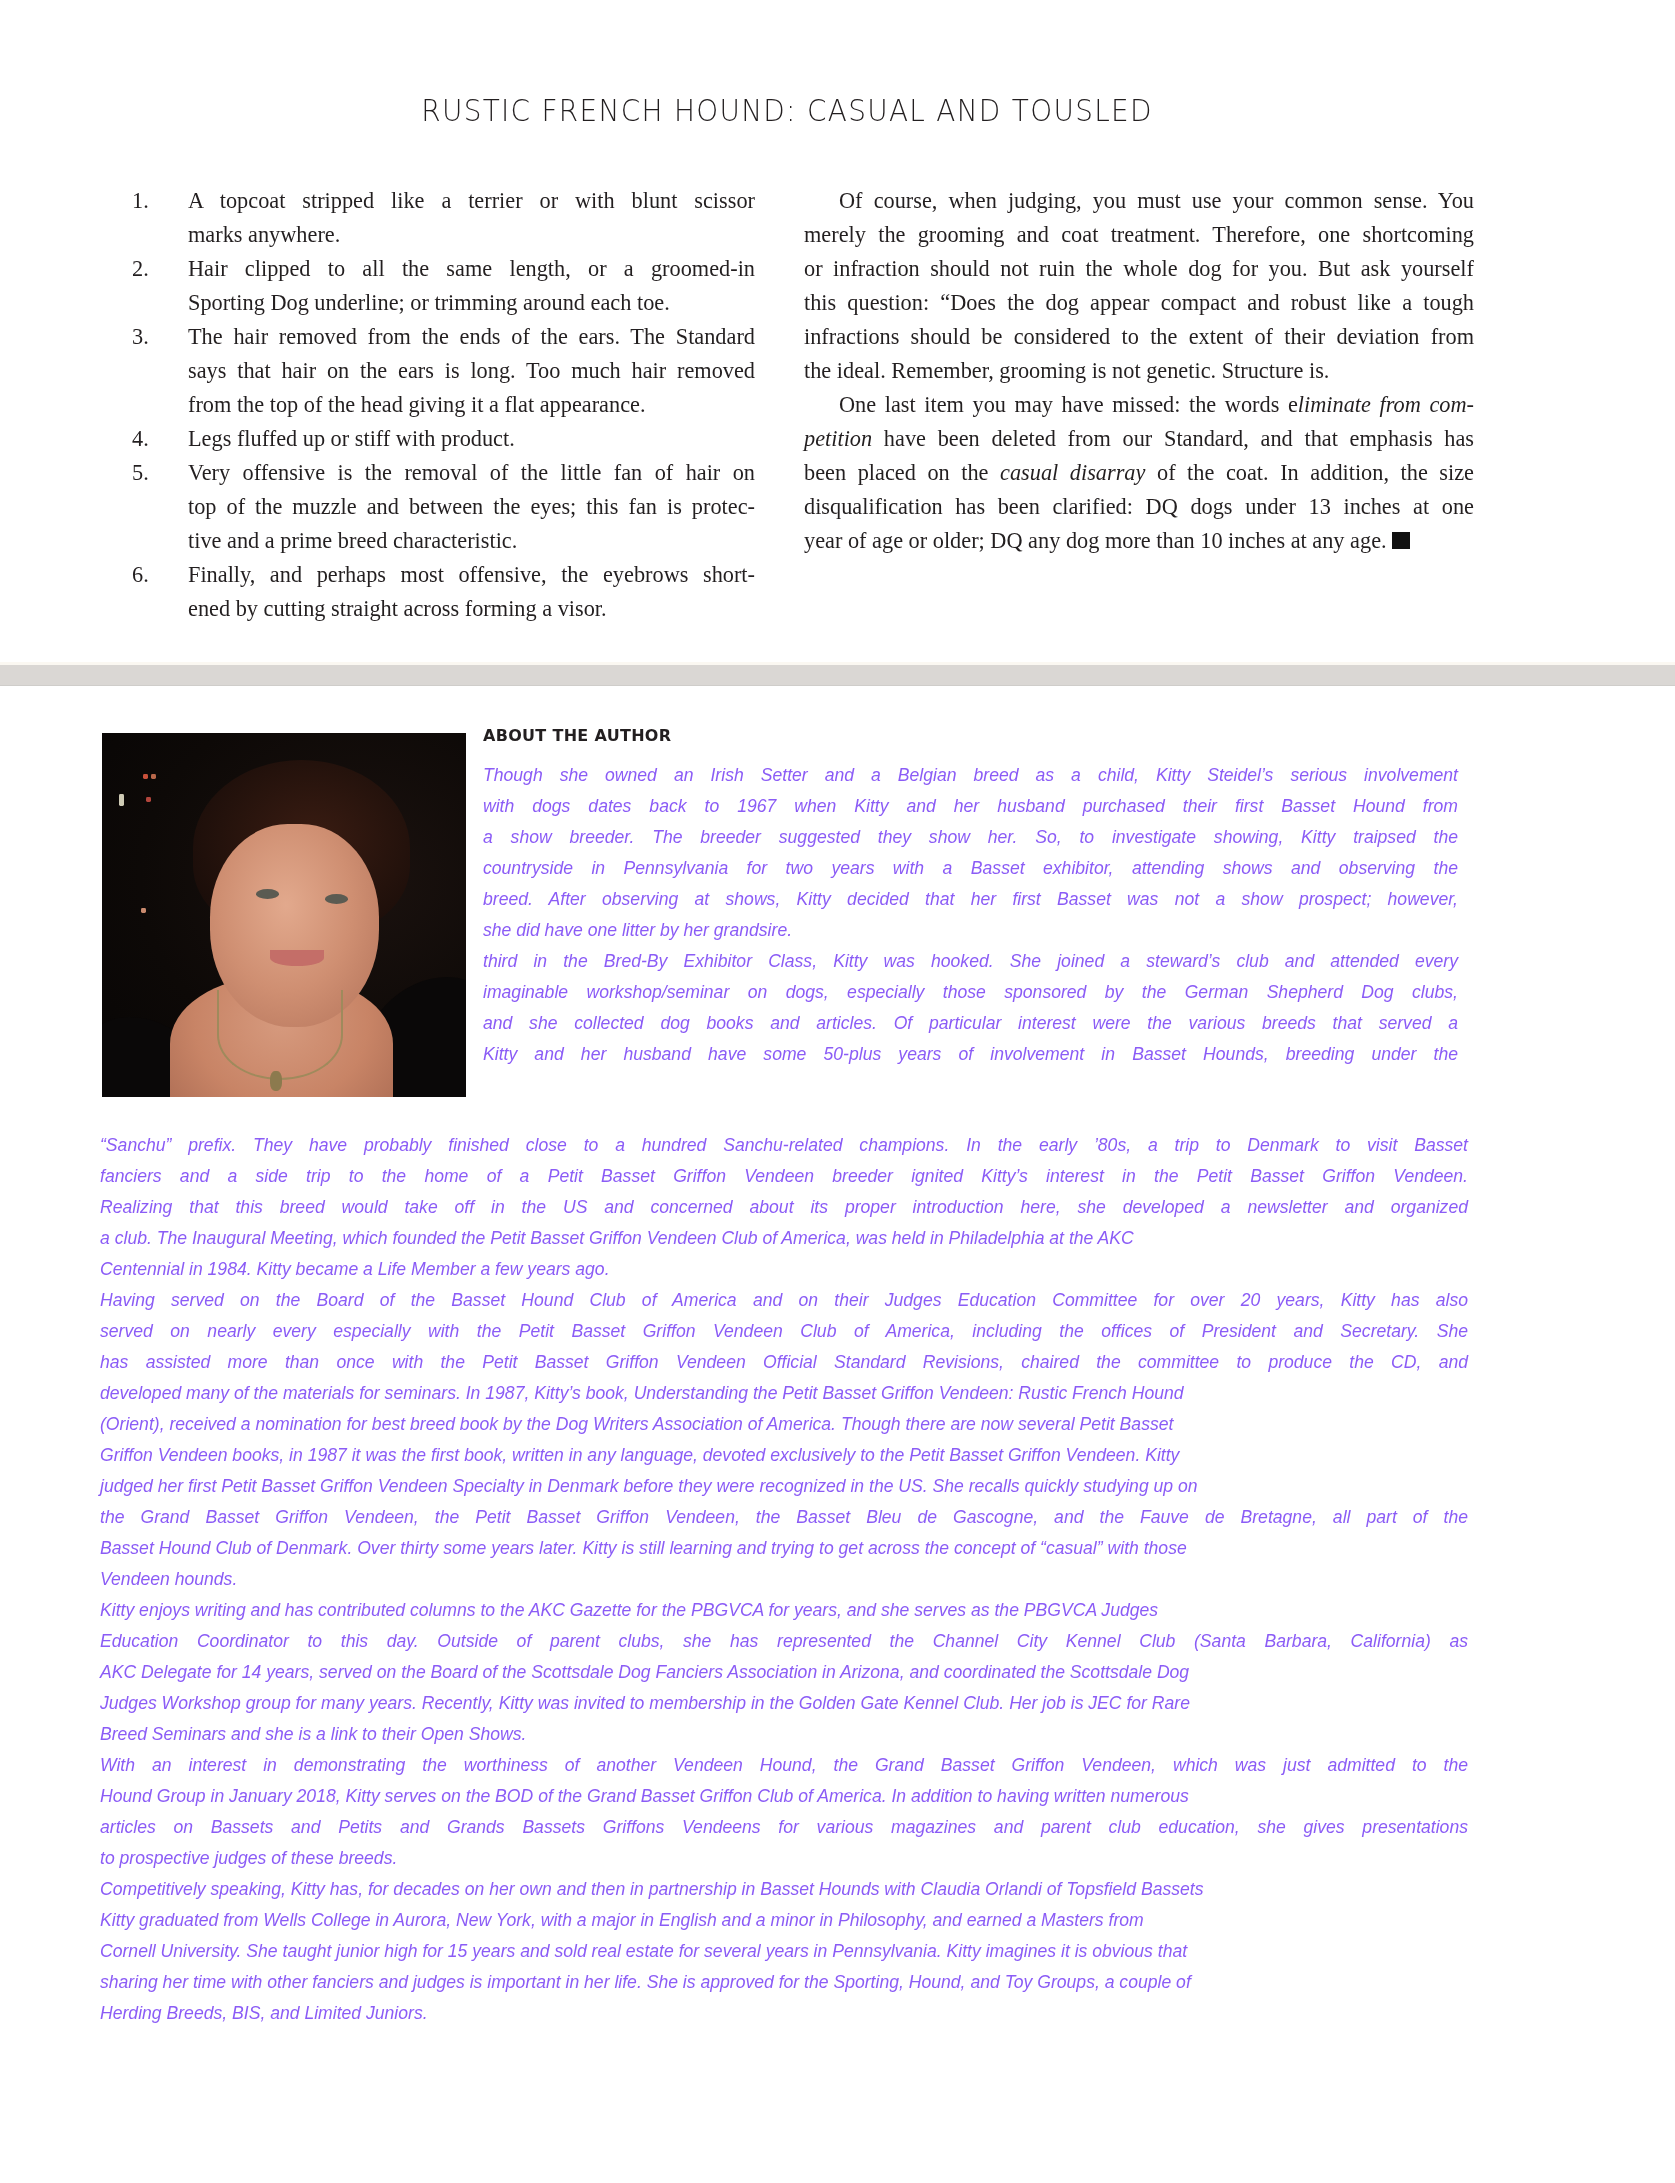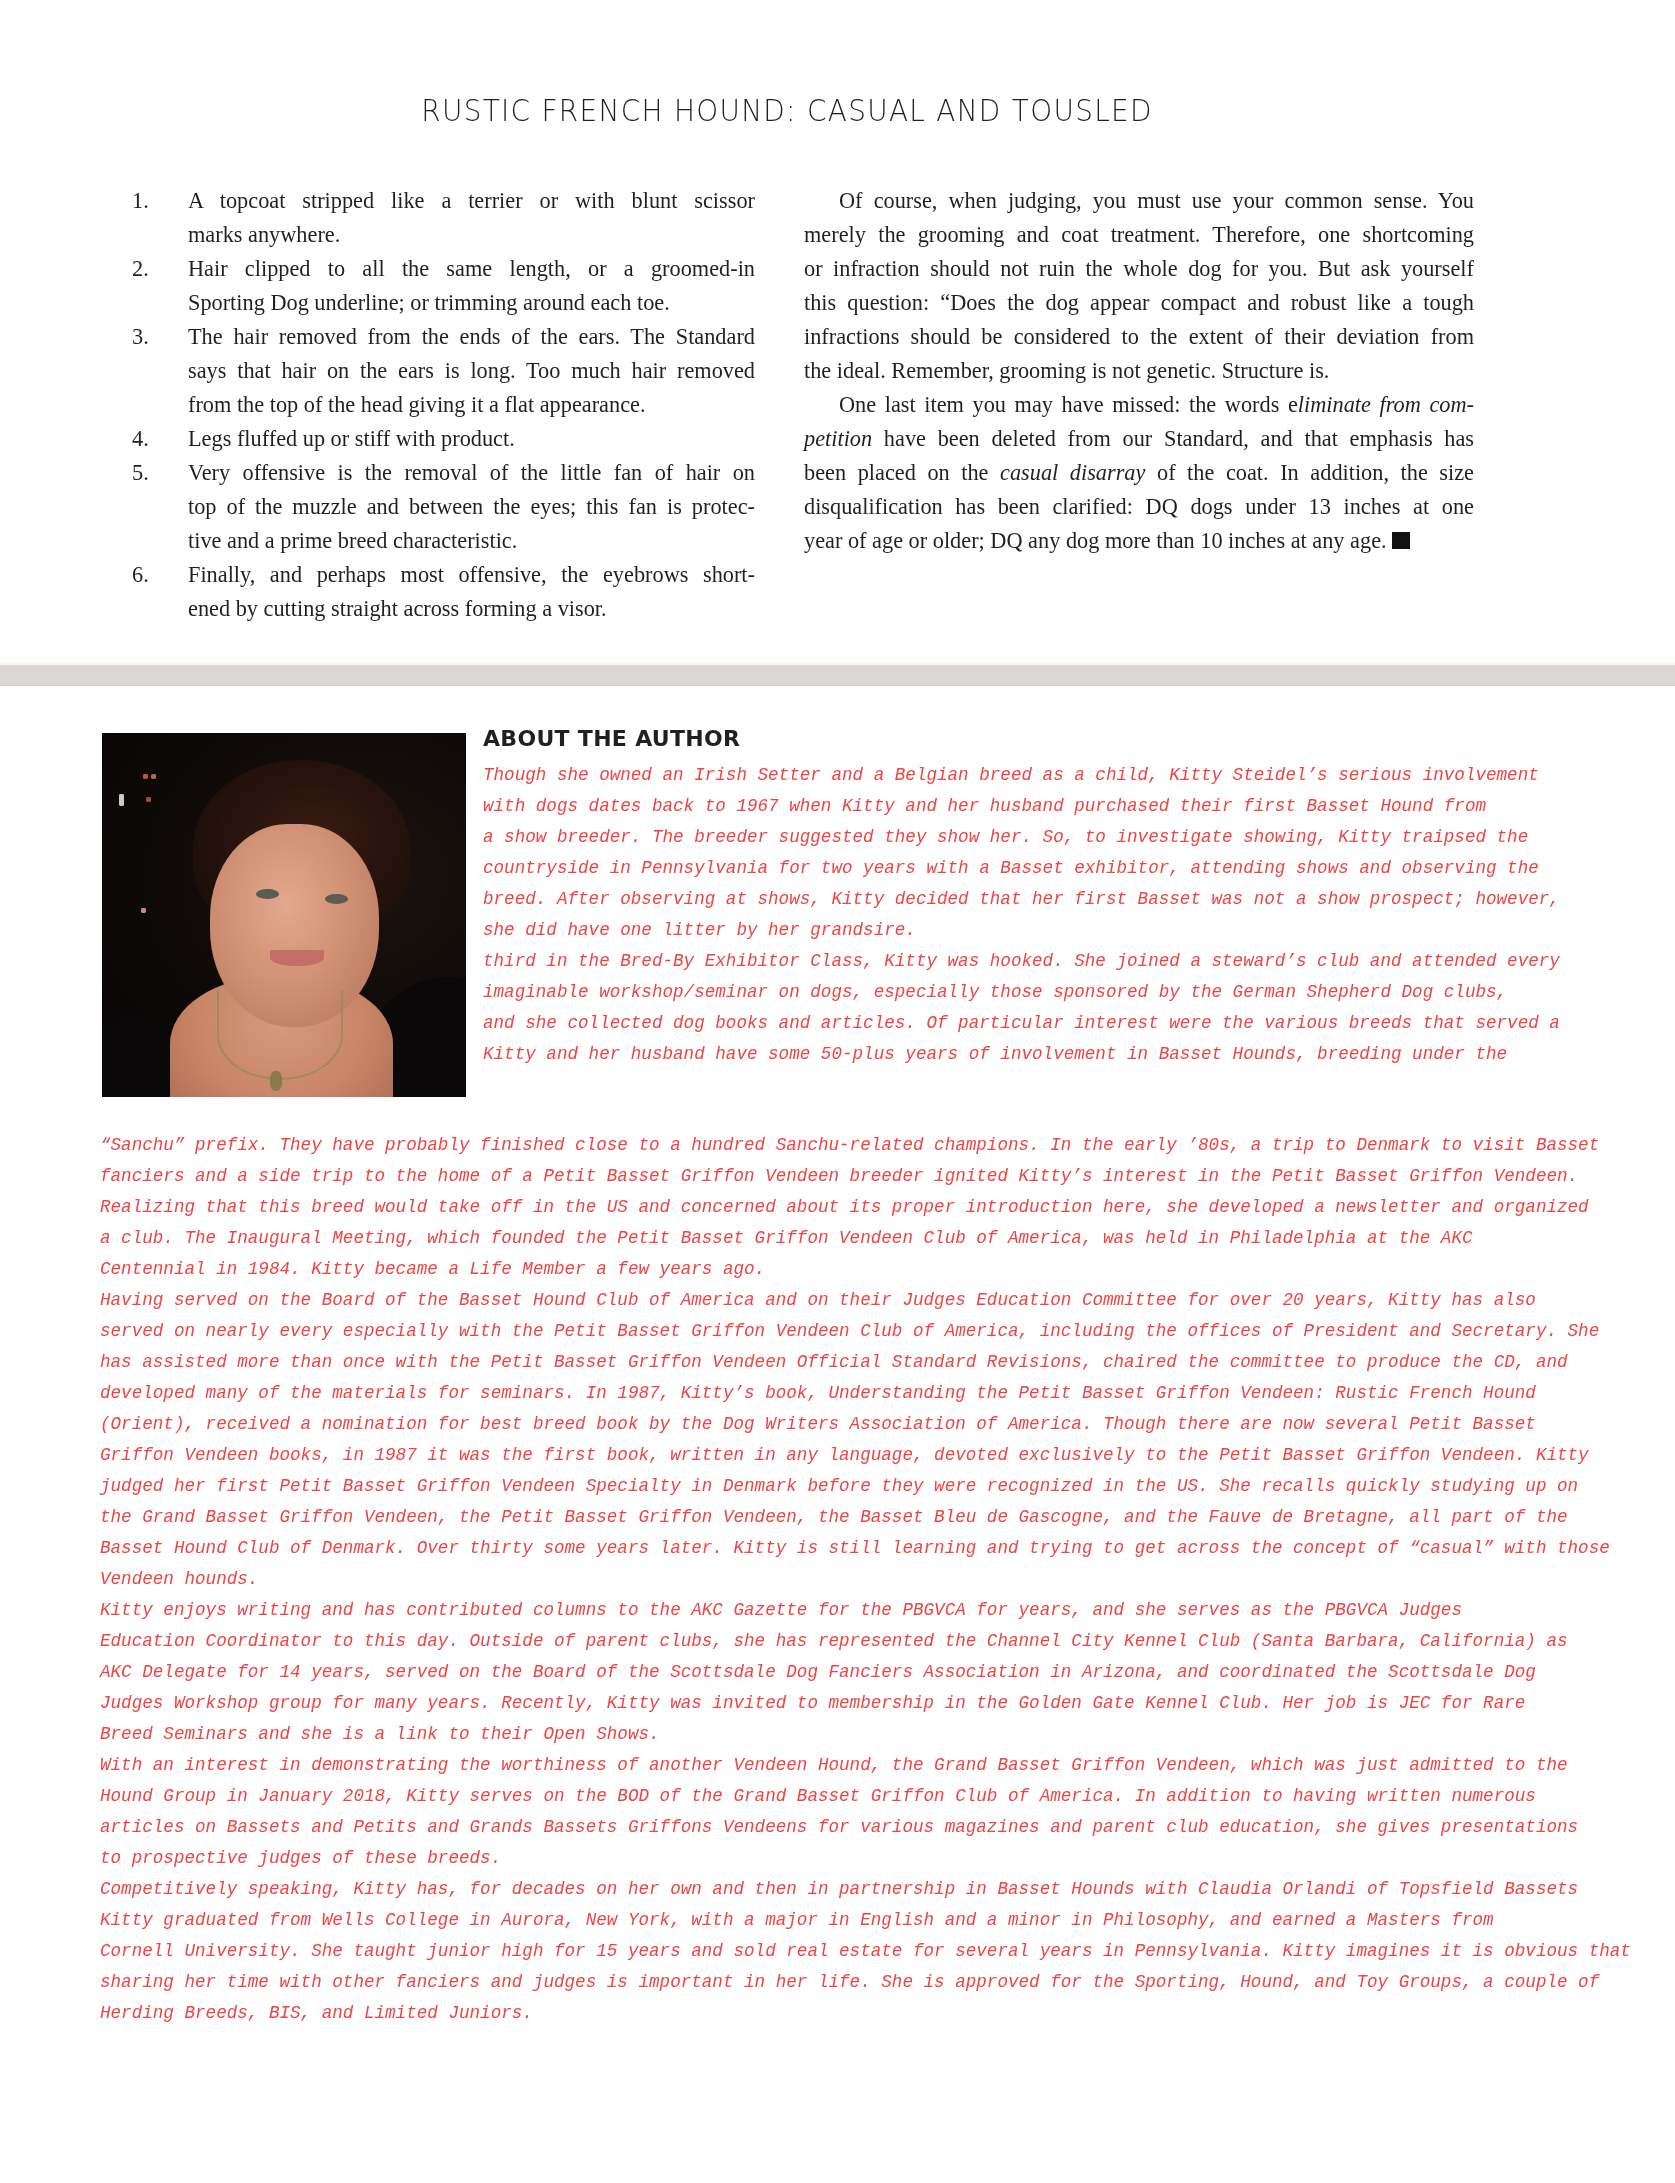--- a/index.html
+++ b/index.html
@@ -33,23 +33,23 @@
   .photo .eye { position: absolute; width: 23px; height: 9.5px; border-radius: 50%; background: #5b5b52; }
   .photo .eye.l { left: 154px; top: 156px; }
   .photo .eye.r { left: 223px; top: 161px; }
   .photo .mouth { position: absolute; left: 168px; top: 217px; width: 54px; height: 16.2px; border-radius: 0 0 50% 50%; background: #c46e68; }
   .photo .necklace { position: absolute; left: 115px; top: 257px; width: 122px; height: 88px; border: 2px solid #9f8a5c; border-top: none; border-radius: 0 0 50% 50%; }
   .photo .pendant { position: absolute; left: 168px; top: 338px; width: 12.2px; height: 20.3px; border-radius: 40%; background: #8c7a4e; }
   .photo .light { position: absolute; width: 5.4px; height: 5.4px; border-radius: 1.4px; }
 
   .author-heading {
     position: absolute; left: 483px; top: 726px;
-    font-family: "DejaVu Sans", sans-serif; font-weight: bold; font-size: 22px; letter-spacing: 0.3px; color: #231f20;
+    font-family: "DejaVu Sans", sans-serif; font-weight: bold; font-size: 16px; letter-spacing: 0.3px; color: #231f20;
   }
-  .bio { position: absolute; font-family: Liberation Mono, monospace; font-weight: 200; font-style: italic; font-size: 17.6px; color: #ef4444; }
+  .bio { position: absolute; font-family: Liberation Sans, sans-serif; font-weight: 200; font-style: italic; font-size: 17.6px; color: #8b5cf6; }
   .bio .bl { display: block; height: 31px; line-height: 31px; white-space: nowrap; }
   .bio-beside { left: 483px; top: 760px; width: 975px; }
   .bio-below { left: 100px; top: 1130px; width: 1368px; }
 </style>
 </head>
 <body>
 
 <div class="title">RUSTIC FRENCH HOUND: CASUAL AND TOUSLED</div>
 
 <div class="col col-left" id="left-col">

